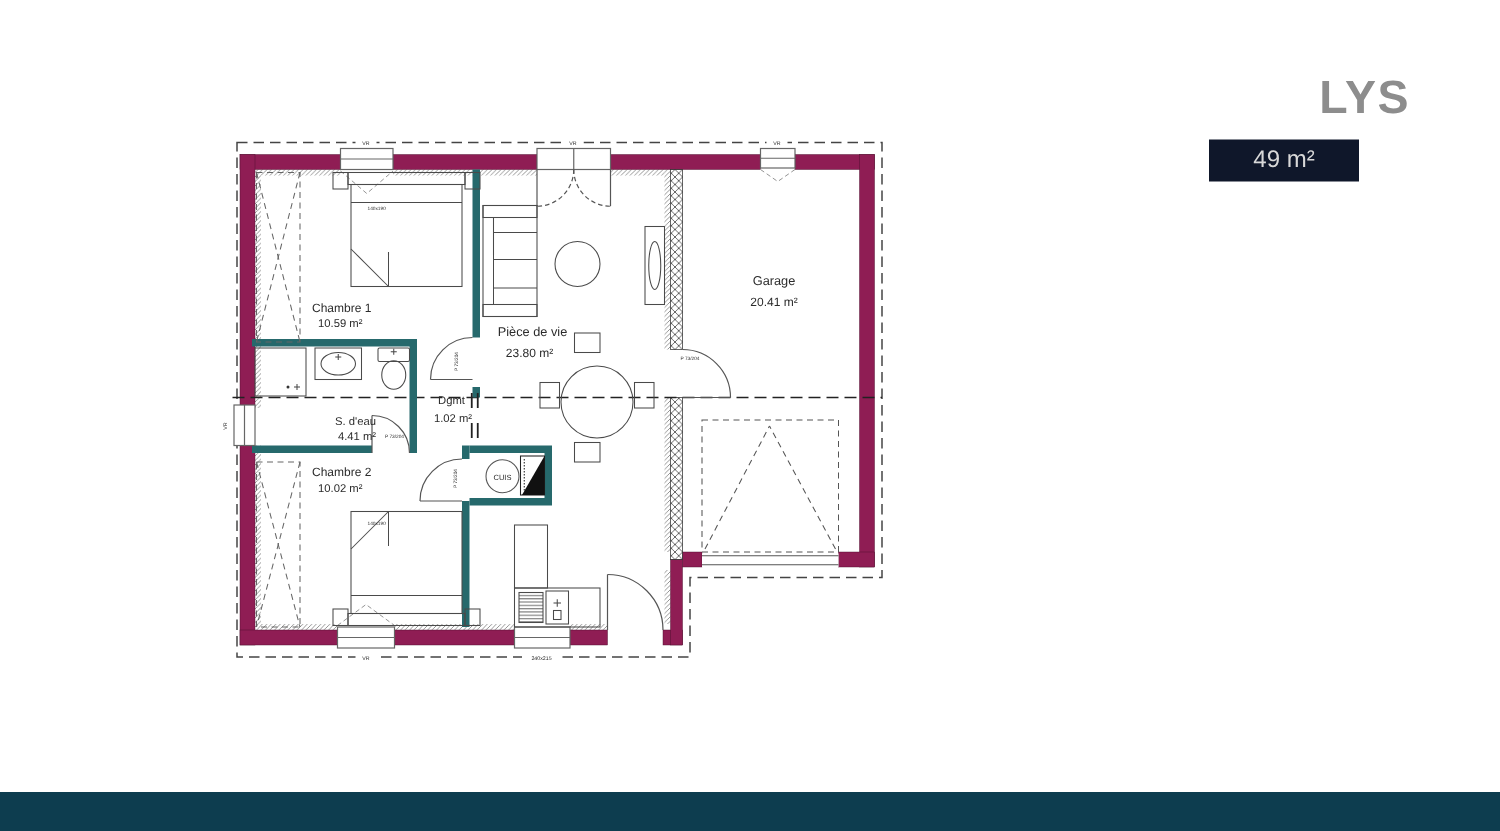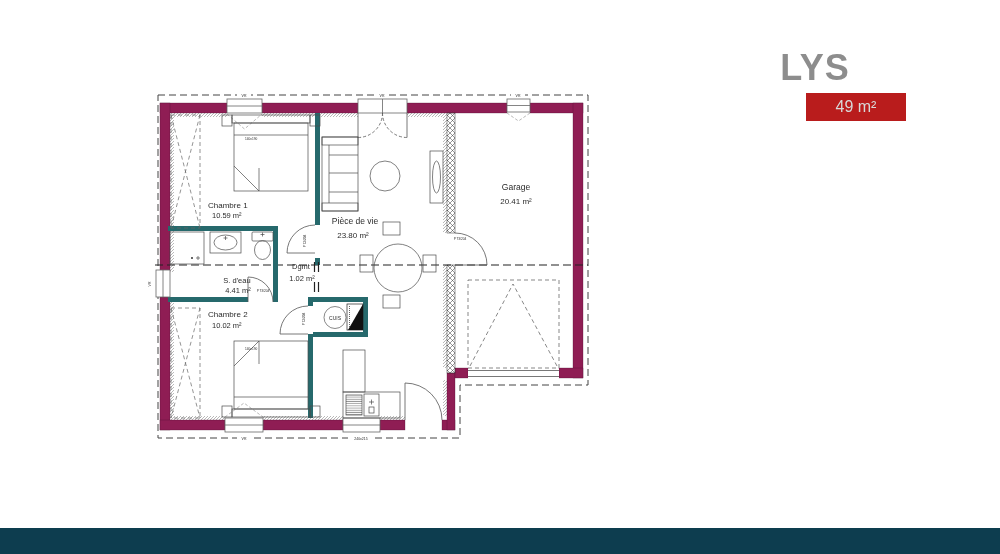--- a/index.html
+++ b/index.html
@@ -1,24 +1,24 @@
 <!DOCTYPE html>
 <html><head>
 <meta charset="utf-8">
 <style>
   html,body{margin:0;padding:0;background:#ffffff;font-family:"Liberation Sans",sans-serif;}
   .page{position:relative;width:1000px;height:554px;background:#ffffff;overflow:hidden;}
 
   .plan-svg{position:absolute;left:145px;top:88px;width:472px;height:362px;}
   .plan-svg text{font-family:"Liberation Sans",sans-serif;fill:#2b2b2b;}
 
-  .model-title{position:absolute;left:765px;top:47px;width:100px;text-align:center;
-    font-size:36px;font-weight:700;color:#8d8d8d;letter-spacing:1px;}
+  .model-title{position:absolute;left:840px;top:47px;width:100px;text-align:right;
+    font-size:31px;font-weight:700;color:#8d8d8d;letter-spacing:1px;}
   .area-badge{position:absolute;left:806px;top:93px;width:100px;height:28px;line-height:28px;
-    background:#b91c1c;color:#d8d8d8;text-align:center;font-size:16px;}
+    background:#0f172a;color:#d8d8d8;text-align:center;font-size:16px;}
 
   .brand{position:absolute;left:737px;top:402px;display:flex;align-items:flex-start;}
   .brand-divider{width:2px;height:60px;background:#bcbcbc;margin:3px 10px 0 9px;}
   .brand-acronym{font-family:"Liberation Serif",serif;font-size:44px;line-height:0.95;
     color:#1b4a63;letter-spacing:1px;}
   .brand-sub{font-family:"Liberation Serif",serif;font-size:11.5px;color:#1b4a63;
     margin-top:2px;white-space:nowrap;}
   .brand-group{font-size:9px;color:#9b9b9b;letter-spacing:2.2px;margin-top:9px;
     text-align:right;font-weight:700;white-space:nowrap;}
 

